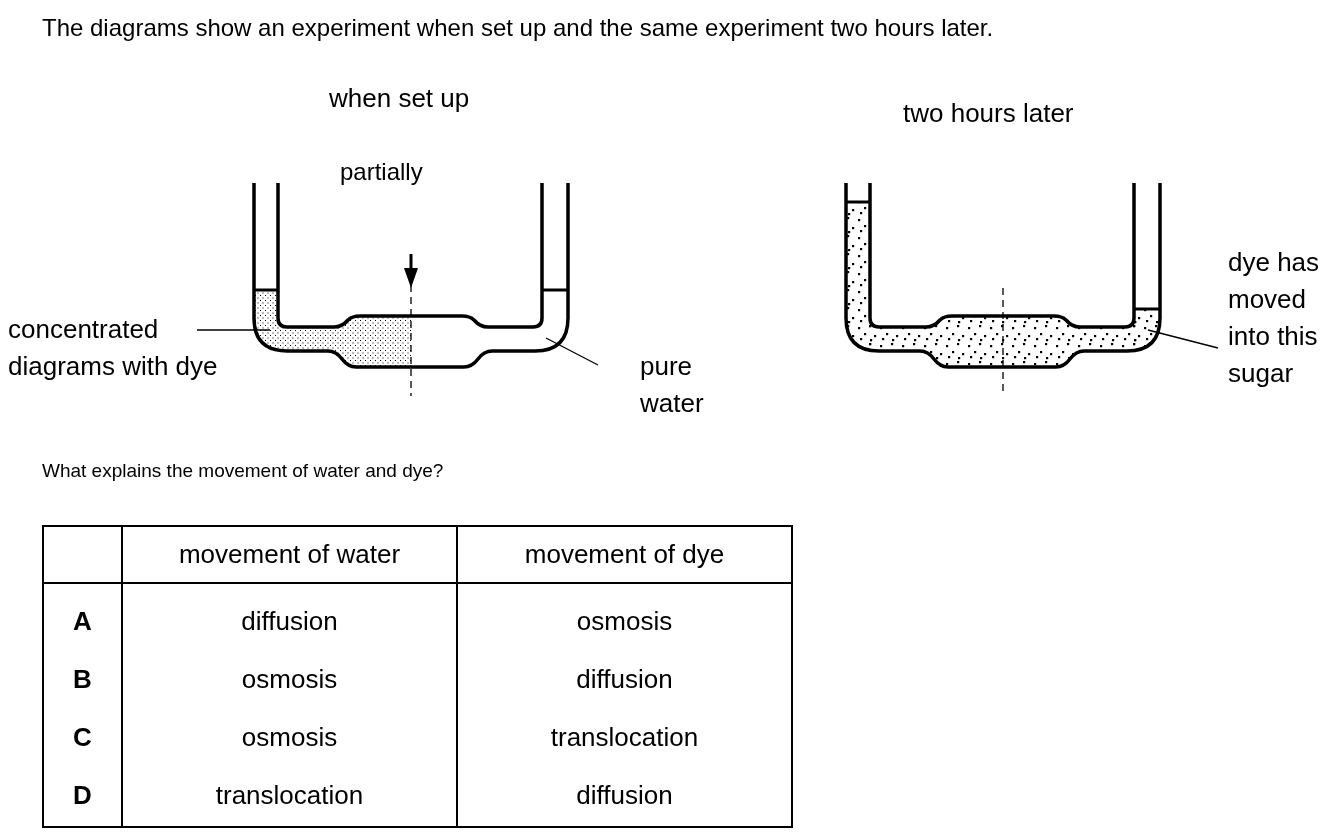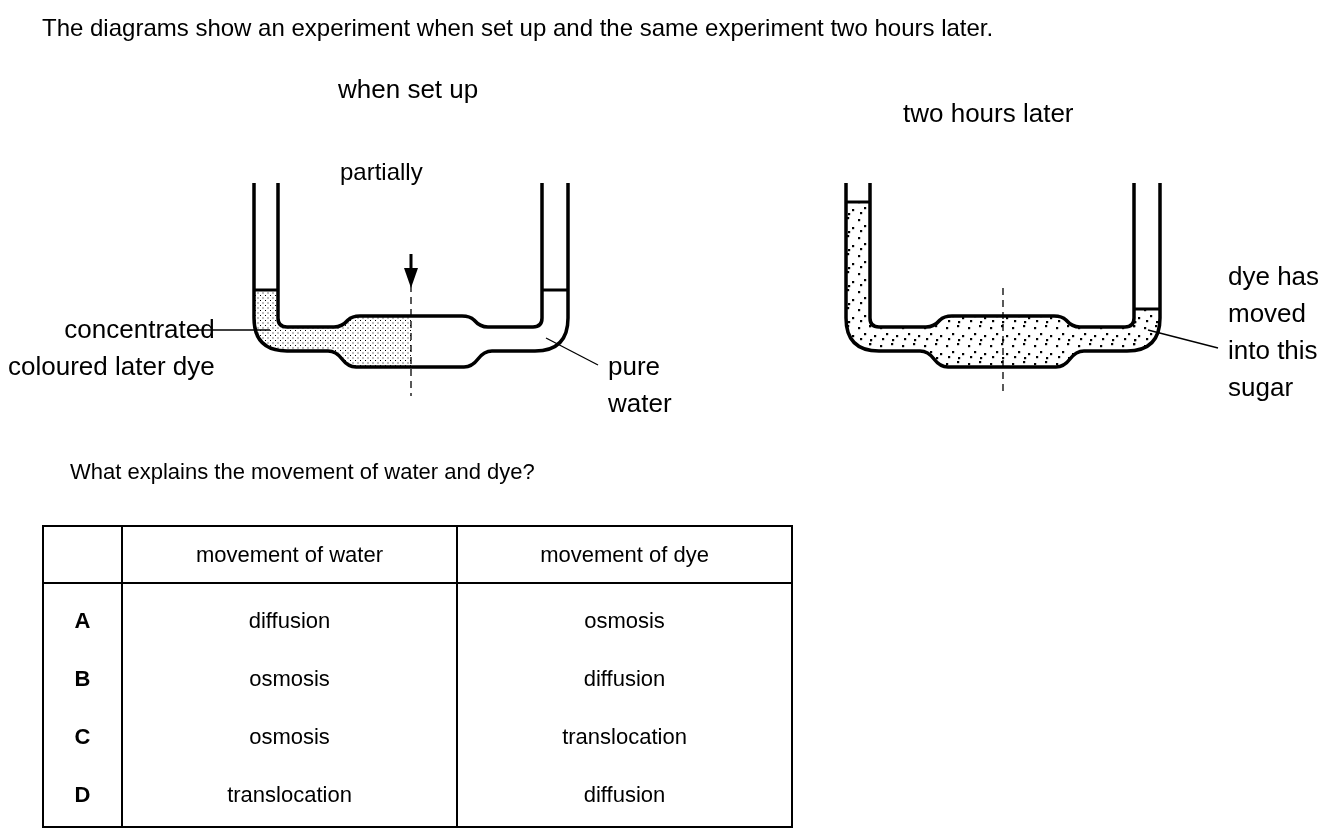--- a/index.html
+++ b/index.html
@@ -5,56 +5,56 @@
   html, body { margin: 0; padding: 0; background: #ffffff; }
   body { width: 1342px; height: 835px; position: relative; overflow: hidden;
          font-family: "Liberation Sans", sans-serif; color: #000; }
   .t { position: absolute; white-space: nowrap; line-height: 1; }
   .intro { left: 42px; top: 16px; font-size: 24px; }
   .cap { font-size: 26px; }
   .lbl { font-size: 26px; line-height: 37px; }
   .small { font-size: 24px; line-height: 33px; }
   svg.diag { position: absolute; left: 0; top: 0; }
   table.opts { position: absolute; left: 42px; top: 525px; border-collapse: collapse;
-               font-size: 22px; }
+               font-size: 26px; }
   table.opts td, table.opts th { border-left: 2px solid #000; border-right: 2px solid #000;
                padding: 0; text-align: center; font-weight: normal; }
   table.opts { border: 2px solid #000; }
   table.opts thead th { height: 55px; border-bottom: 2px solid #000; }
   table.opts .c0 { width: 77px; }
   table.opts .c1 { width: 333px; }
   table.opts .c2 { width: 333px; }
   table.opts tbody tr td { height: 58px; }
   table.opts tbody tr:first-child td { padding-top: 8px; }
   table.opts tbody tr:last-child td { padding-bottom: 2px; }
   table.opts .key { font-weight: bold; }
 </style>
 </head>
 <body>
 
 <div class="t intro">The diagrams show an experiment when set up and the same experiment two hours later.</div>
 
-<div class="t cap" style="left:329px; top:76px;margin-left:9px;">when set up</div>
+<div class="t cap" style="left:329px; top:85px;">when set up</div>
 <div class="t cap" style="left:903px; top:100px;">two hours later</div>
 
 <div class="t small" style="left:340px; top:155px; width:140px;">
   <div>partially</div>
 </div>
 
-<div class="t lbl" style="left:8px; top:311px;text-align:right;">
+<div class="t lbl" style="left:8px; top:311px;">
   <div>concentrated</div>
-  <div>coloured later dye</div>
+  <div>diagrams with dye</div>
 </div>
 
-<div class="t lbl" style="left:608px; top:348px;">
+<div class="t lbl" style="left:640px; top:348px;">
   <div>pure</div>
   <div>water</div>
 </div>
 
-<div class="t lbl" style="left:1228px; top:258px;">
+<div class="t lbl" style="left:1228px; top:244px;">
   <div>dye has</div>
   <div>moved</div>
   <div>into this</div>
   <div>sugar</div>
 </div>
 
 <svg class="diag" width="1342" height="460" viewBox="0 0 1342 460">
   <defs>
     <pattern id="fine" width="5" height="5" patternUnits="userSpaceOnUse">
       <rect x="0" y="0" width="1" height="1" fill="#000"></rect>
@@ -106,21 +106,21 @@
     </g>
     <line x1="254" y1="202" x2="278" y2="202" stroke="#000" stroke-width="3"></line>
     <line x1="542" y1="309" x2="568" y2="309" stroke="#000" stroke-width="3"></line>
     <path d="M254,183 L254,318 Q254,351 287,351 L328,351 Q336,351 342,359 Q348,367 356,367 L464,367 Q472,367 478,359 Q484,351 492,351 L535,351 Q568,351 568,318 L568,183" fill="none" stroke="#000" stroke-width="3.5" stroke-linejoin="round"></path>
     <path d="M278,183 L278,318 Q278,327 287,327 L334,327 Q342,327 348,320 Q352,316 360,316 L462,316 Q470,316 474,320 Q480,327 488,327 L533,327 Q542,327 542,318 L542,183" fill="none" stroke="#000" stroke-width="3.5" stroke-linejoin="round"></path>
     <line x1="411" y1="288" x2="411" y2="396" stroke="#000" stroke-width="1.3" stroke-dasharray="7,5"></line>
     <line x1="556" y1="330" x2="626" y2="348" stroke="#000" stroke-width="1.3"></line>
   </g>
 </svg>
 
-<div class="t" style="left:42px; top:461px; font-size:22px;margin-left:28px;">What explains the movement of water and dye?</div>
+<div class="t" style="left:42px; top:461px; font-size:19px;">What explains the movement of water and dye?</div>
 
 <table class="opts">
   <thead>
     <tr>
       <th class="c0"></th>
       <th class="c1">movement of water</th>
       <th class="c2">movement of dye</th>
     </tr>
   </thead>
   <tbody>

